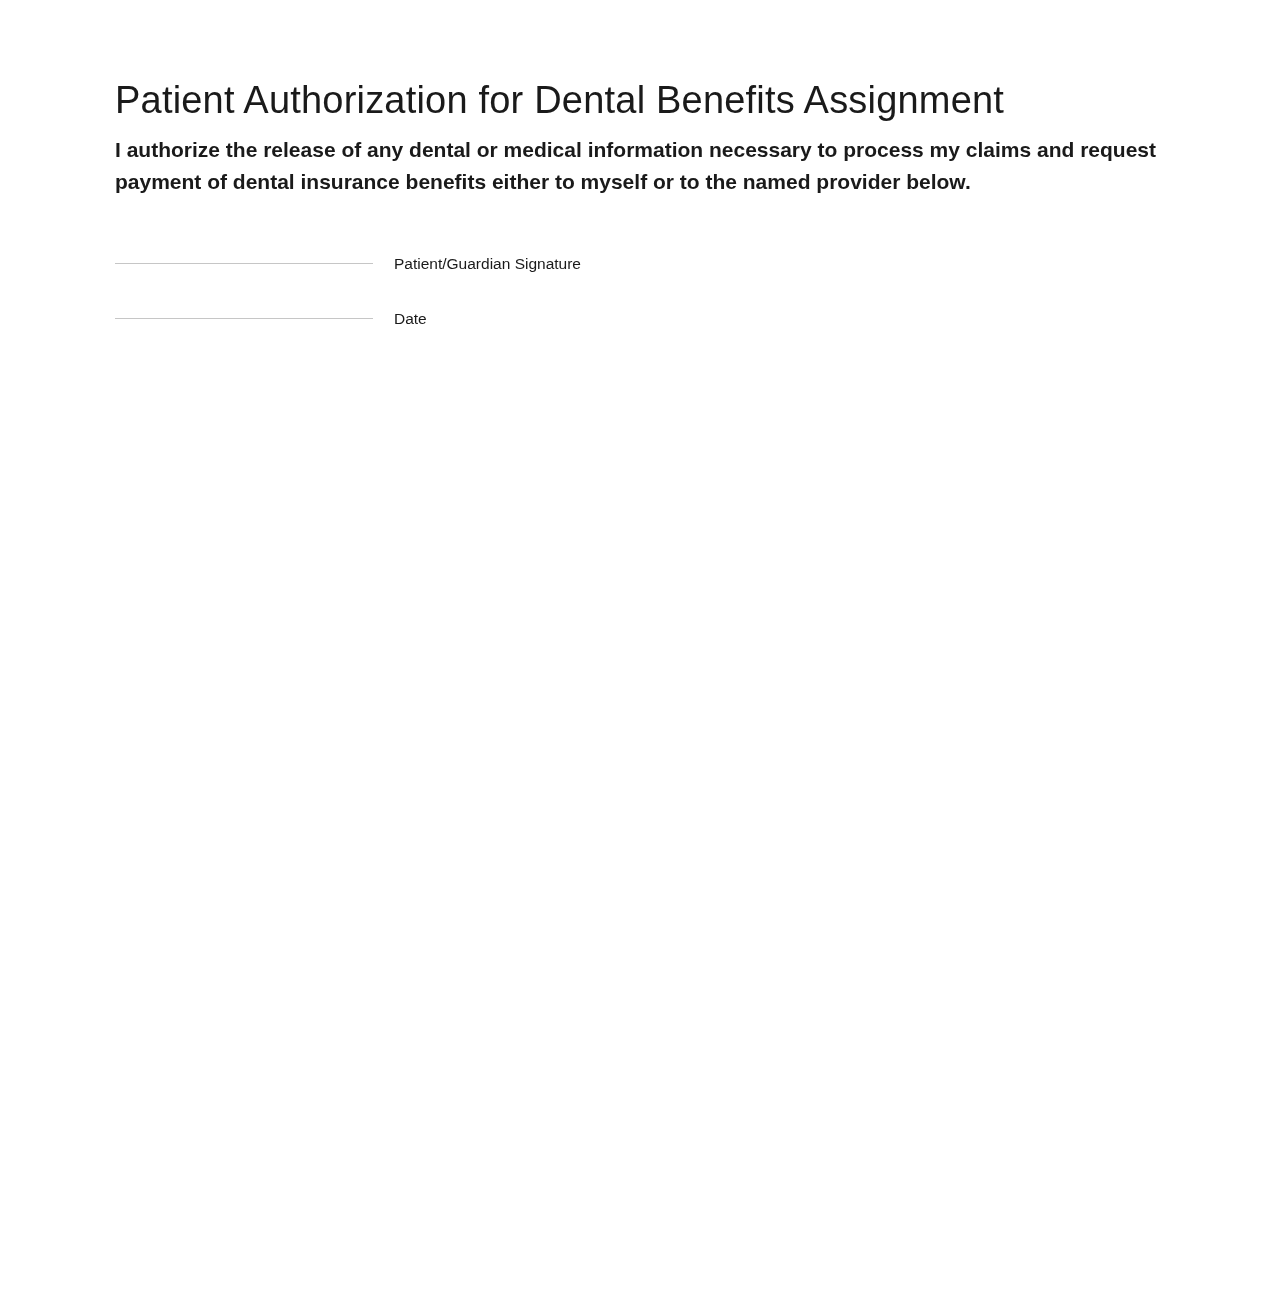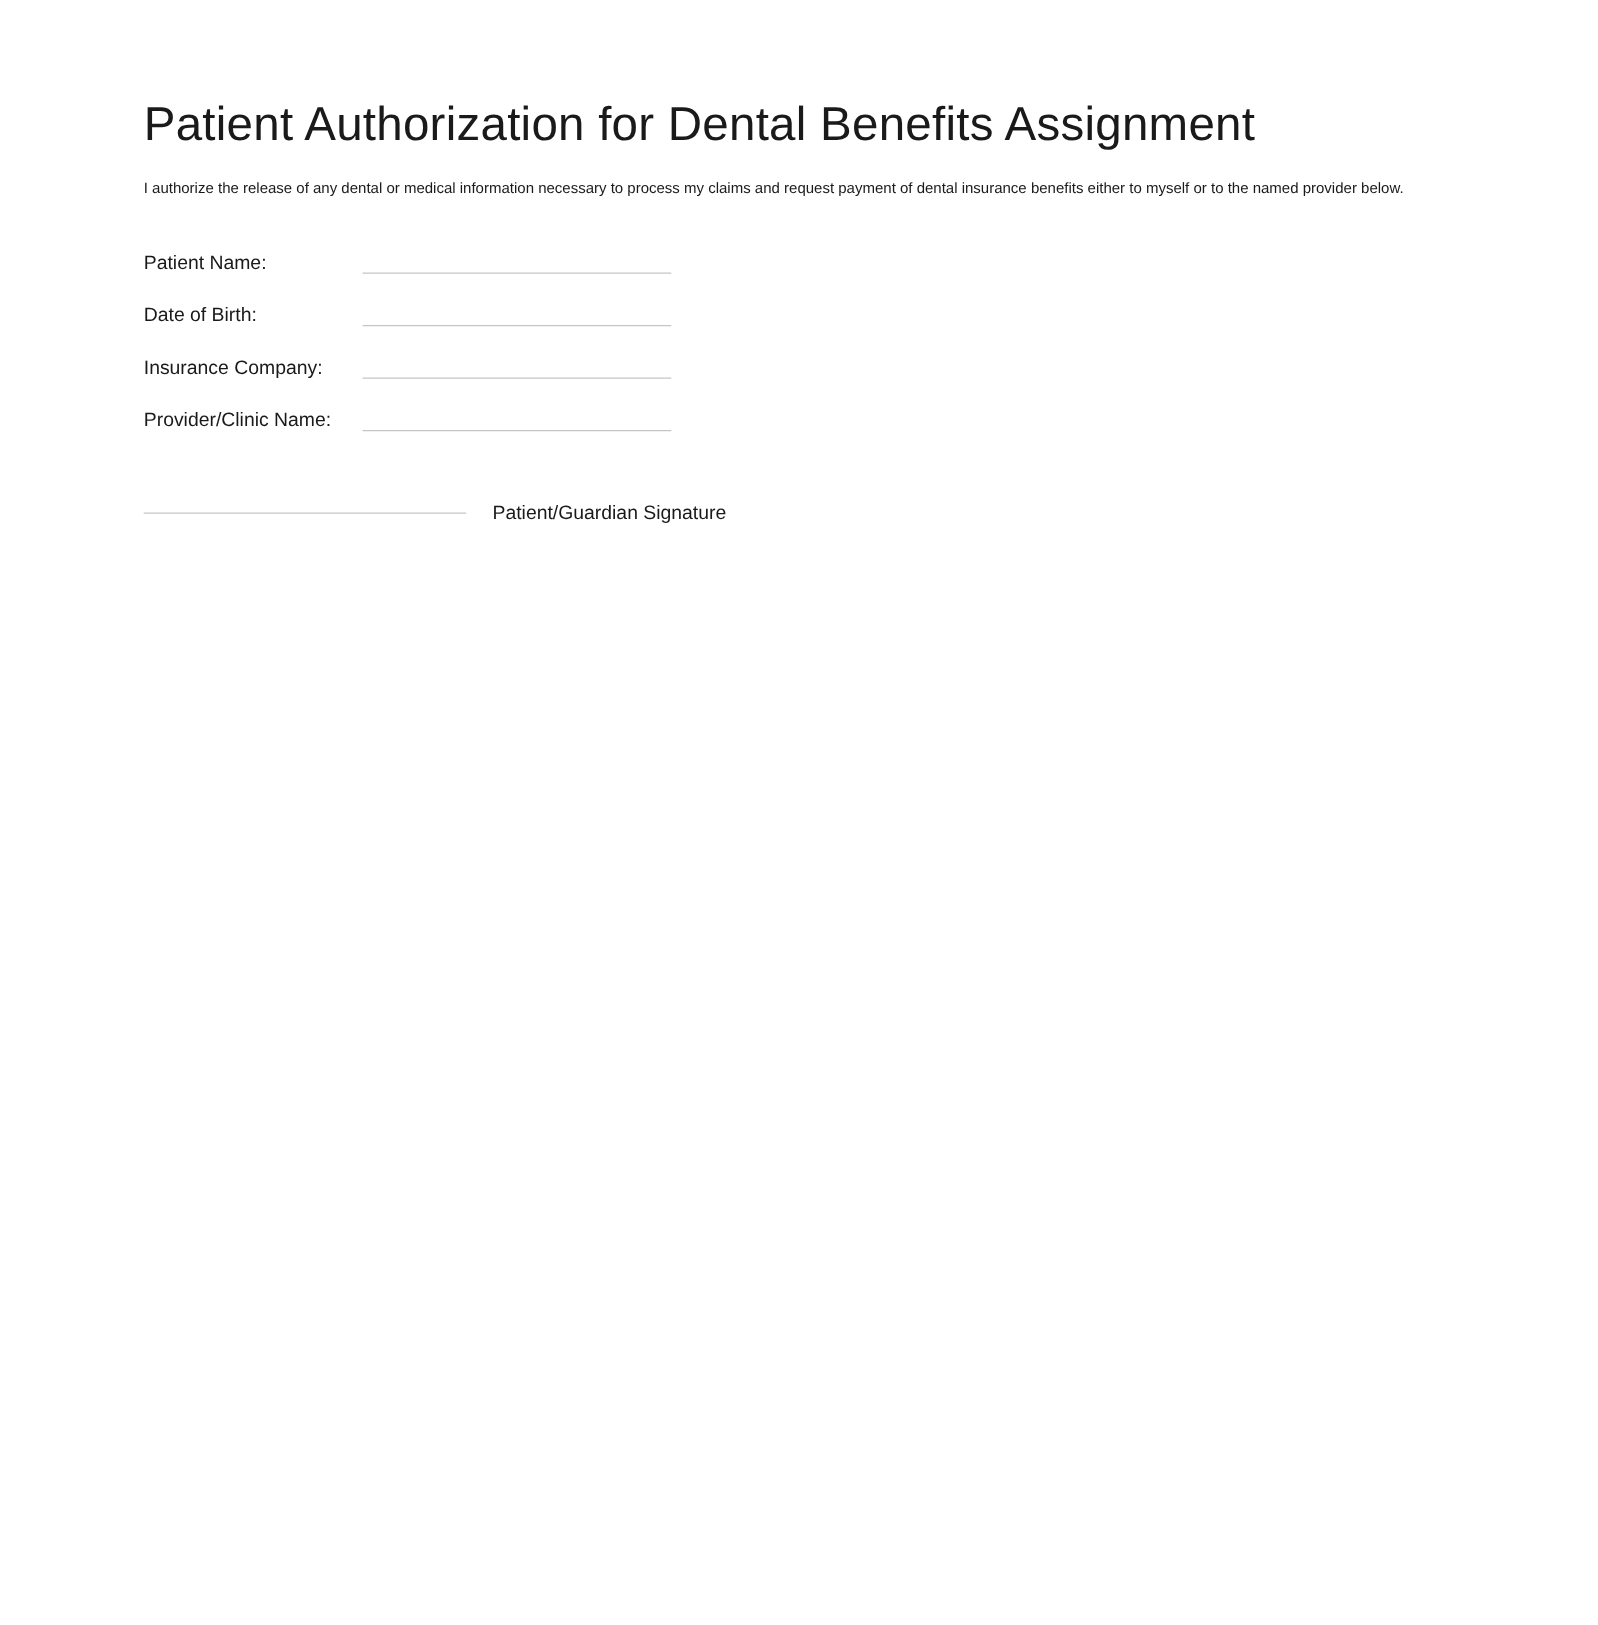--- a/index.html
+++ b/index.html
@@ -23,24 +23,25 @@
   h1.doc-title {
     margin: 0;
     padding-top: 82px;
     font-size: 38px;
     font-weight: 400;
     line-height: 36px;
     letter-spacing: 0.2px;
     margin-bottom: 16px;
   }
   p.body-text {
-    font-size: 12px;
+    font-size: 21px;
     line-height: 32px;
     margin: 0 0 5px 0;
     max-width: 1050px;
+    font-weight: bold;
   }
   .fields {
     margin-top: 36px;
   }
   .field-row {
     display: flex;
     align-items: flex-end;
     height: 17px;
     margin-bottom: 25px;
   }
@@ -83,47 +84,28 @@
 <body>
 
 <div class="page">
 
   <h1 class="doc-title">Patient Authorization for Dental Benefits Assignment</h1>
 
   <p class="body-text">I authorize the release of any dental or medical information necessary to process my claims and request payment of dental insurance benefits either to myself or to the named provider below.</p>
 
 
 
-  <div class="fields">
-
-    <div class="field-row">
-      <span class="field-label">Patient Name:</span>
-      <span class="field-line"></span>
-    </div>
-
-    <div class="field-row">
-      <span class="field-label">Date of Birth:</span>
-      <span class="field-line"></span>
-    </div>
-
-    <div class="field-row">
-      <span class="field-label">Insurance Company:</span>
-      <span class="field-line"></span>
-    </div>
-
-    <div class="field-row">
-      <span class="field-label">Provider/Clinic Name:</span>
-      <span class="field-line"></span>
-    </div>
-
-  </div>
 
   <div class="signatures">
 
     <div class="sig-row">
       <span class="sig-line"></span>
       <span class="sig-label">Patient/Guardian Signature</span>
     </div>
 
+    <div class="sig-row">
+      <span class="sig-line"></span>
+      <span class="sig-label">Date</span>
+    </div>
 
   </div>
 
 </div>
 
 </body></html>

